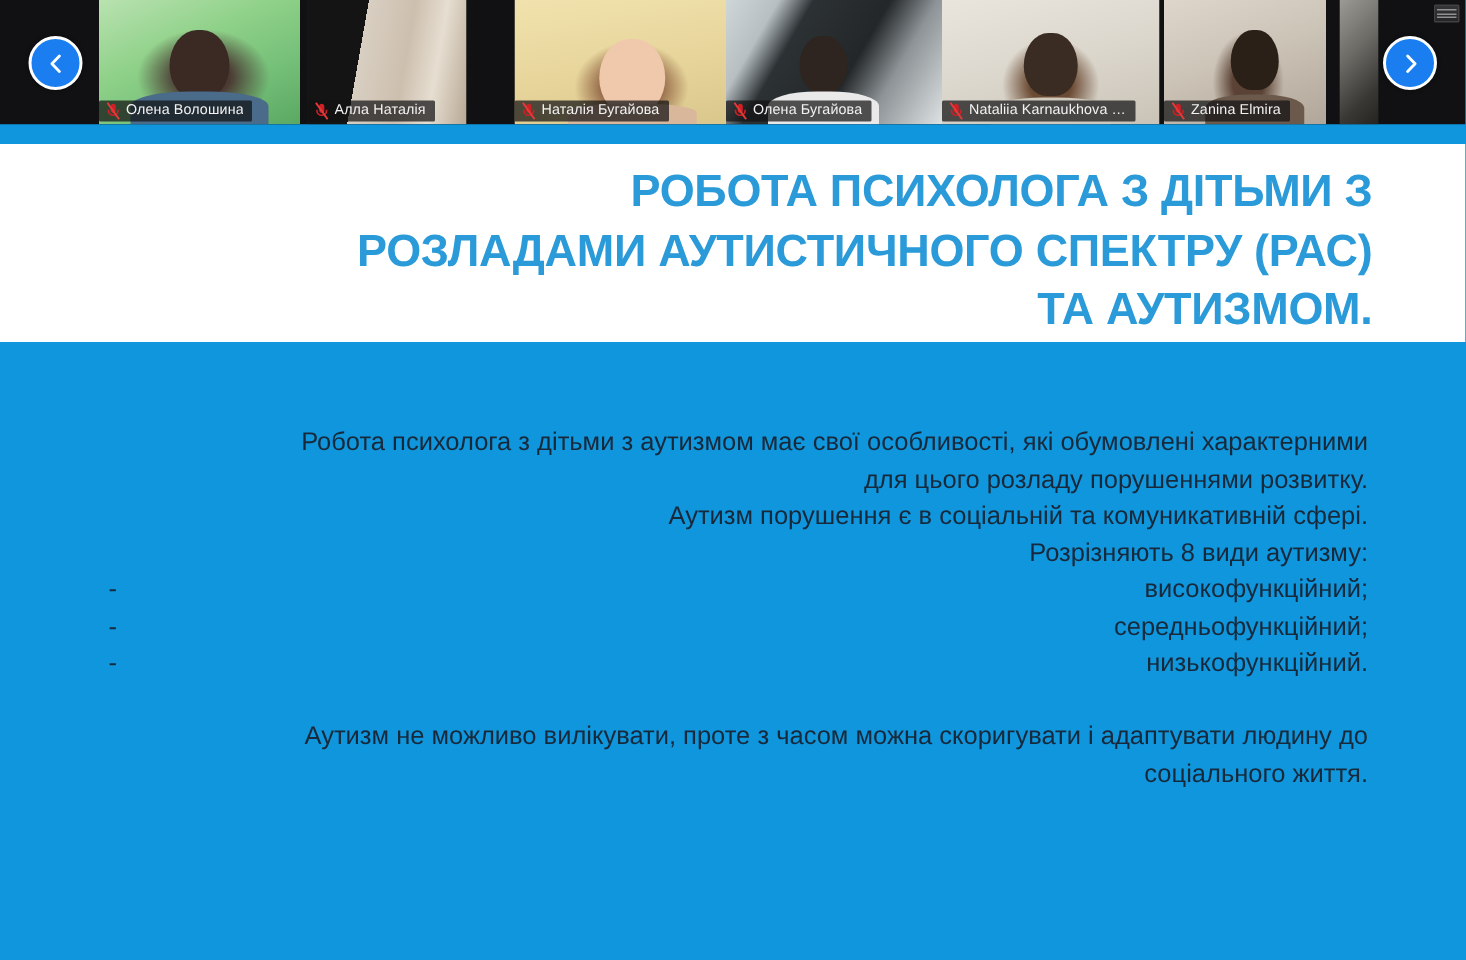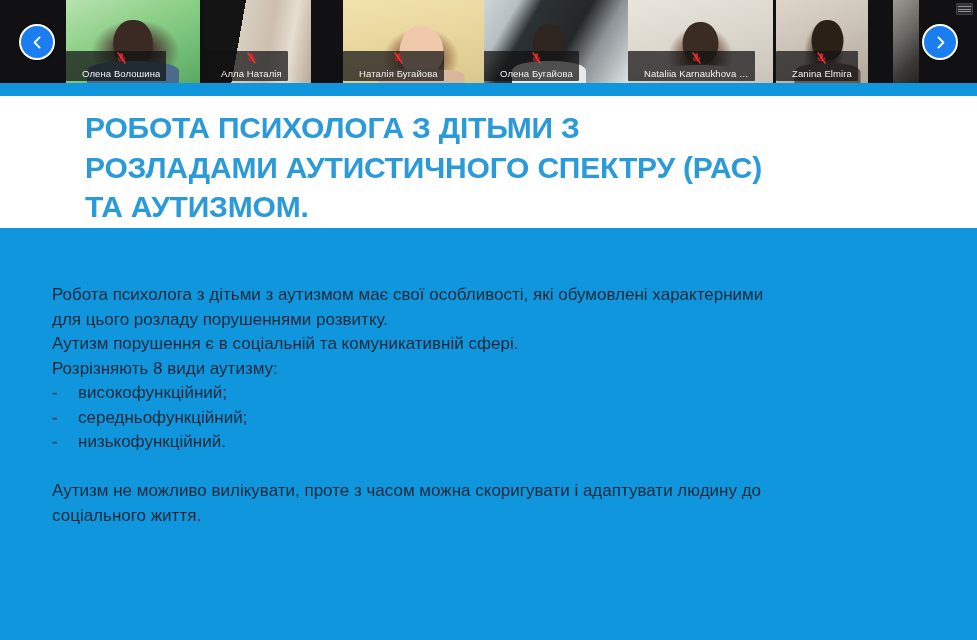--- a/index.html
+++ b/index.html
@@ -93,25 +93,24 @@
 
   
   .nameplate {
     position: absolute;
     left: 0;
     bottom: 2px;
     display: flex;
     align-items: center;
     gap: 4px;
     max-width: 100%;
-    padding: 1px 6px 1px 16px;
+    padding: 1px 6px 1px 5px;
     background: rgba(18,18,20,0.72);
     border-radius: 1px;
     pointer-events: none;
-    flex-direction: column;
   }
   .nameplate .mute-icon {
     flex: 0 0 auto;
     width: 9px;
     height: 12px;
     position: relative;
   }
   .nameplate .mute-icon svg { display: block; }
   .nameplate .nm {
     font-size: 9.5px;
@@ -175,20 +174,21 @@
     background: #0f96dd;
   }
 
   
   .slide {
     position: absolute;
     top: 96px; left: 0;
     width: 977px;
     height: 544px;
     background: #0f96dd;
+    text-align: right;
   }
 
   .slide-title-band {
     position: absolute;
     top: 0; left: 0;
     width: 977px;
     height: 132px;
     background: #ffffff;
   }
 
@@ -325,21 +325,21 @@
             <svg width="9" height="12" viewBox="0 0 9 12">
               <path d="M4.5 1.2c-1 0-1.7.7-1.7 1.6v2.9c0 .9.7 1.6 1.7 1.6s1.7-.7 1.7-1.6V2.8c0-.9-.7-1.6-1.7-1.6z" fill="#cf2026"></path>
               <path d="M1.3 5.2v.6c0 1.7 1.4 3 3.2 3s3.2-1.3 3.2-3v-.6" stroke="#cf2026" stroke-width="1.1" fill="none"></path>
               <path d="M0.6 0.5 L8.4 11.5" stroke="#e63a3a" stroke-width="1.3"></path>
             </svg>
           </span>
           <span class="nm">Nataliia Karnaukhova …</span>
         </div>
       </div>
 
-      <div class="tile" style="left:776px; width:92px;">
+      <div class="tile" style="left:776px; width:108px;">
         <div class="video vid-5">
           <div class="person" style="width:113px;height:83px;left:56%;">
             <div class="head" style="width:32px;height:40px;top:20px;background:#2b2018;"></div>
             <div class="body" style="width:66px;height:20px;background:#6b5a4c;"></div>
           </div>
         </div>
         <div class="nameplate">
           <span class="mute-icon">
             <svg width="9" height="12" viewBox="0 0 9 12">
               <path d="M4.5 1.2c-1 0-1.7.7-1.7 1.6v2.9c0 .9.7 1.6 1.7 1.6s1.7-.7 1.7-1.6V2.8c0-.9-.7-1.6-1.7-1.6z" fill="#cf2026"></path>

